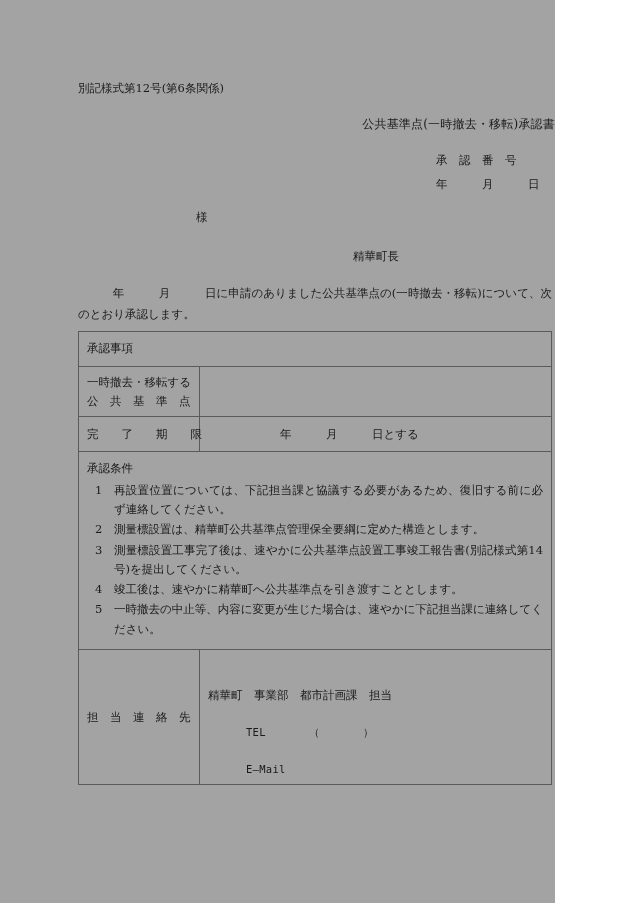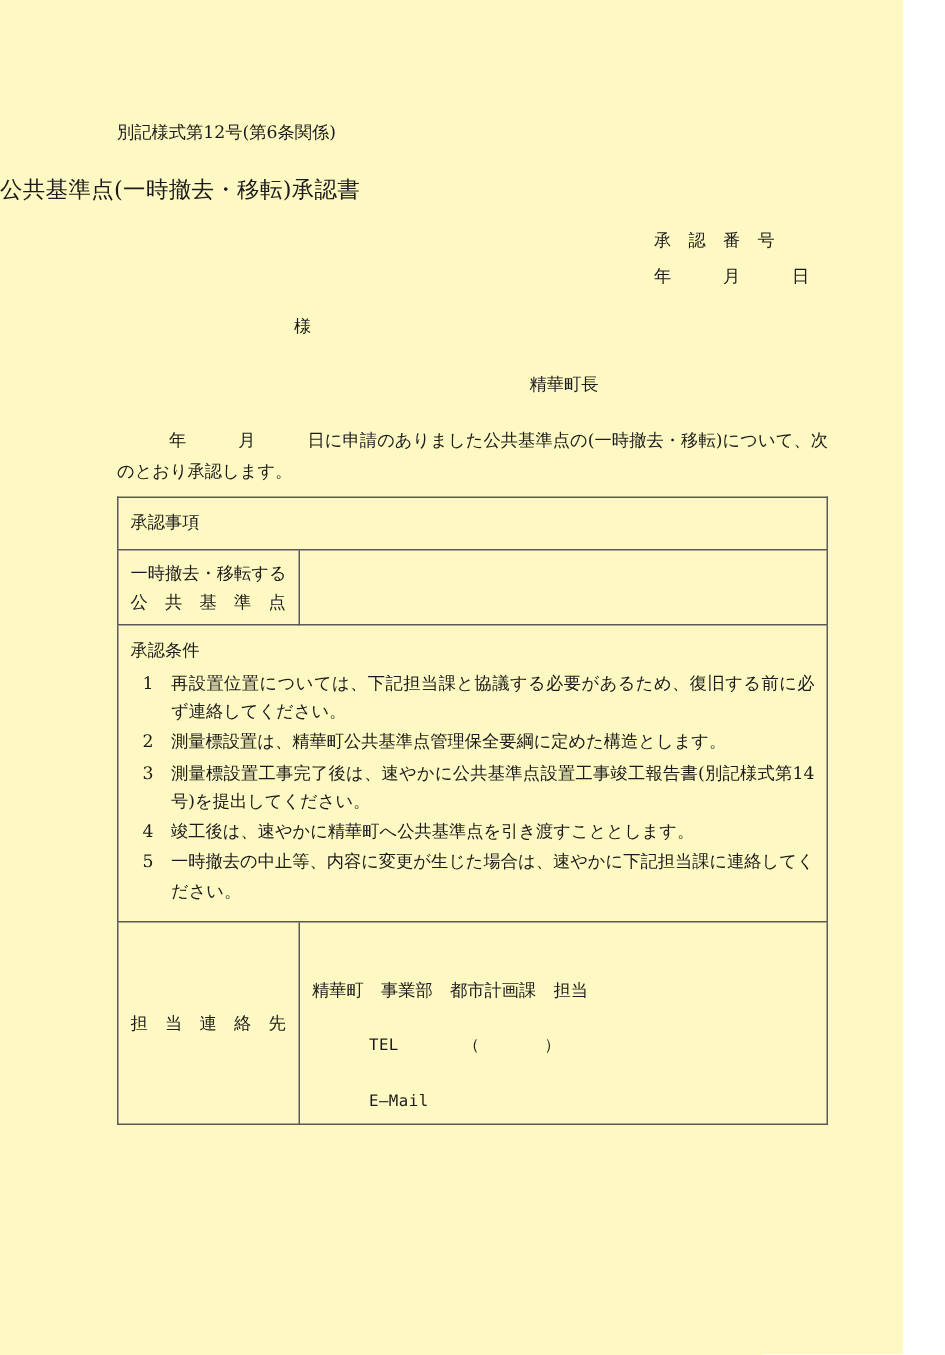--- a/index.html
+++ b/index.html
@@ -3,23 +3,23 @@
 <meta charset="utf-8">
 <title>公共基準点(一時撤去・移転)承認書</title>
 <style>
   html, body {
     margin: 0;
     padding: 0;
     background: #ffffff;
   }
   .page {
     position: relative;
-    width: 602px;
+    width: 555px;
     height: 903px;
-    background: #fef9c3;
+    background: #a3a3a3;
     color: #1a1a1a;
     font-family: "DejaVu Serif", "Liberation Serif", serif;
     font-size: 11px;
     line-height: 1.55;
     overflow: hidden;
     box-sizing: border-box;
   }
 
   
   .form-no {
@@ -27,22 +27,22 @@
     left: 78px;
     top: 80px;
     font-size: 11.5px;
     white-space: nowrap;
   }
   .doc-title {
     position: absolute;
     left: 0;
     right: 0;
     top: 115px;
-    text-align: left;
-    font-size: 15px;
+    text-align: right;
+    font-size: 12px;
     letter-spacing: 0.2px;
   }
   .approval-no {
     position: absolute;
     left: 436px;
     top: 152px;
     font-size: 11.5px;
     white-space: nowrap;
   }
   .approval-date {
@@ -183,20 +183,26 @@
 
 
       <tr class="row-two">
         <td class="label-cell">
           <span class="spread">一時撤去・移転する</span>
           <span class="spread">公　共　基　準　点</span>
         </td>
         <td class="value-cell"></td>
       </tr>
 
+      <tr class="row-tall">
+        <td class="label-cell">完　　了　　期　　限</td>
+        <td class="value-cell">
+          <span class="date-inline">年　　　月　　　日とする</span>
+        </td>
+      </tr>
 
       <tr>
         <td class="full-cell" colspan="2">
           <div class="section-head">承認条件</div>
           <ol class="conditions">
             <li>
               <span class="num">1</span>
               <span>再設置位置については、下記担当課と協議する必要があるため、復旧する前に必ず連絡してください。</span>
             </li>
             <li>

